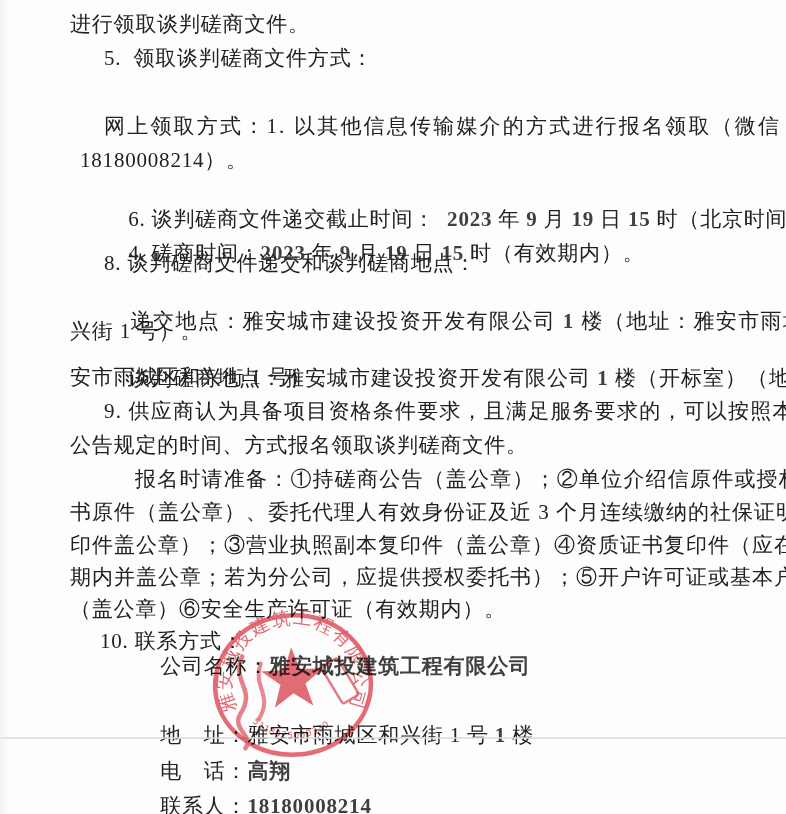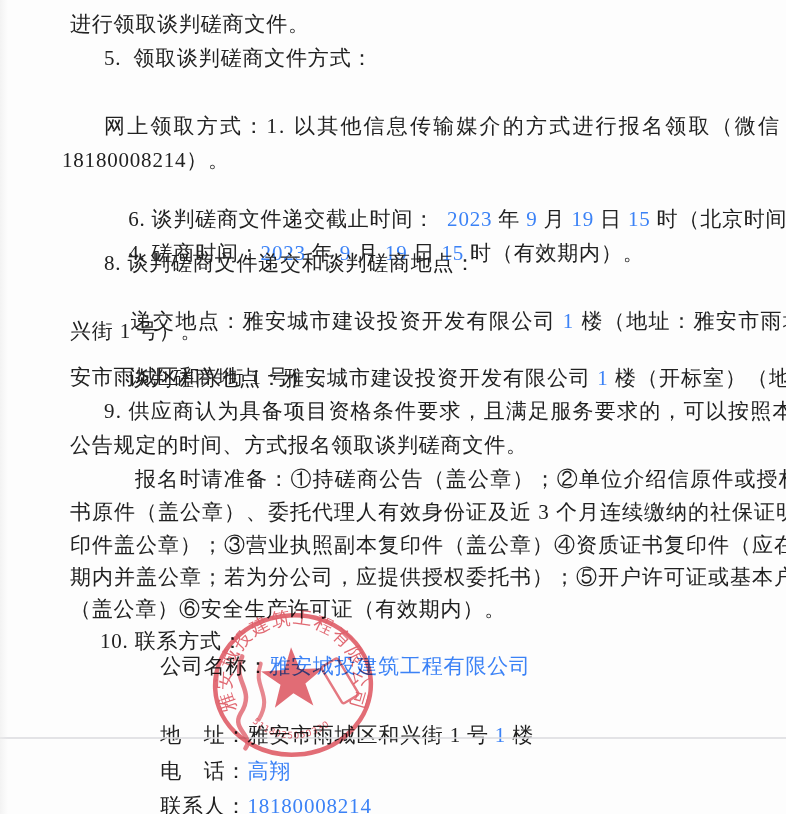--- a/index.html
+++ b/index.html
@@ -12,21 +12,21 @@
   }
   .page{position:absolute;inset:0;}
   .line{
     position:absolute;
     font-size:21px;
     line-height:24px;
     color:#212121;
     letter-spacing:0.8px;
     white-space:pre;
   }
-  .fill{color:#3b82f6;}          
+  .fill{color:#404040;font-weight:bold;}          
   .u{
     text-decoration:underline;
     text-underline-offset:5px;
     text-decoration-thickness:1.5px;
   }
   .seal{
     position:absolute;
     left:211px;top:610px;
     width:164px;height:150px;
     mix-blend-mode:multiply;
@@ -47,21 +47,21 @@
 <body>
 
 <div class="page">
 
   <div class="line" style="top:12px;left:70px">进行领取谈判磋商文件。</div>
 
   <div class="line" style="top:46px;left:104px">5.  领取谈判磋商文件方式：</div>
 
 
   <div class="line" style="top:114px;left:104px;letter-spacing:2.2px">网上领取方式：1. 以其他信息传输媒介的方式进行报名领取（微信：</div>
-  <div class="line" style="top:148px;left:62px">18180008214）。</div>
+  <div class="line" style="top:148px;left:80px">18180008214）。</div>
 
   <div class="line" style="top:183px;left:104px">
     <span>6. 谈判磋商文件递交截止时间：  </span><span class="fill">2023</span><span> 年 </span><span class="fill">9</span><span> 月 </span><span class="fill">19</span><span> 日 </span><span class="fill">15</span><span> 时（北京时间）；</span>
   </div>
 
   <div class="line" style="top:217px;left:104px">
     <span>4. 磋商时间：</span><span class="fill">2023</span><span> 年 </span><span class="fill">9</span><span> 月 </span><span class="fill">19</span><span> 日 </span><span class="fill">15</span><span> 时（有效期内）。</span>
   </div>
 
   <div class="line" style="top:251px;left:104px">8. 谈判磋商文件递交和谈判磋商地点：</div>

